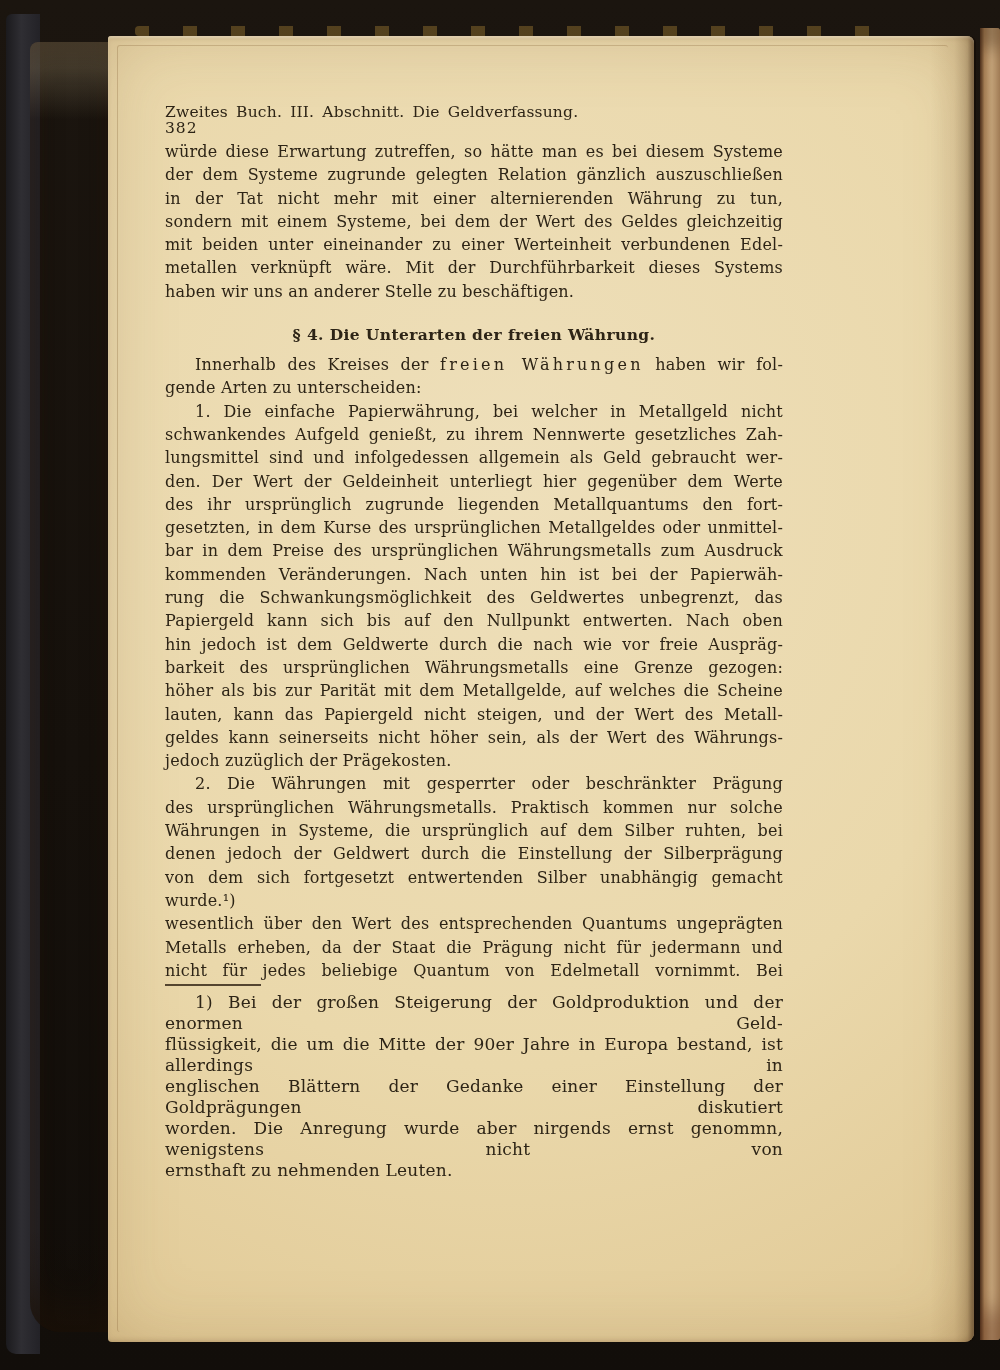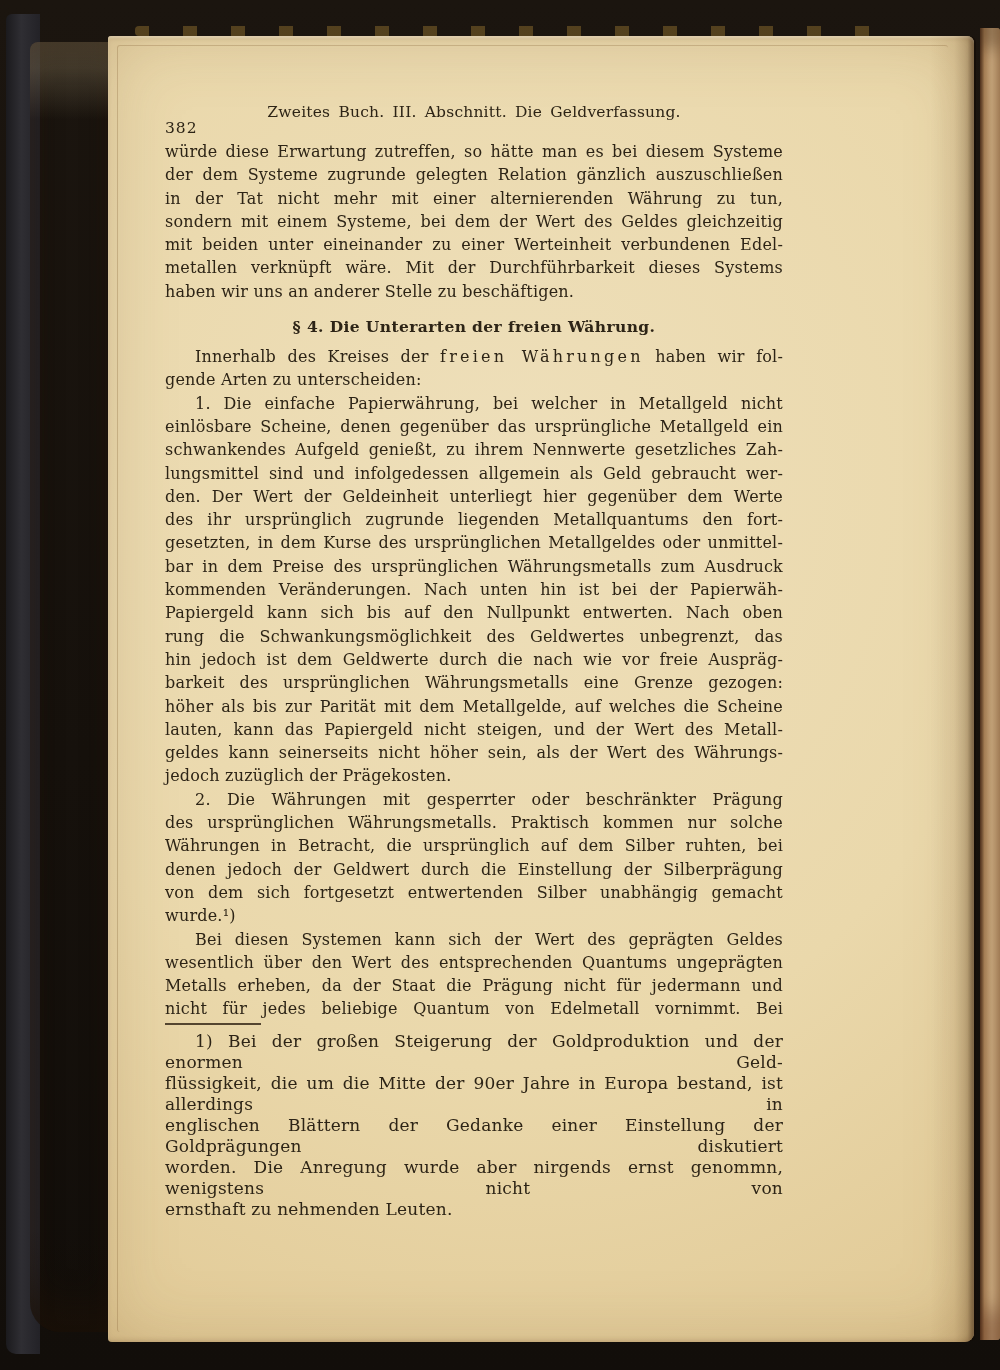--- a/index.html
+++ b/index.html
@@ -66,23 +66,23 @@
     background:linear-gradient(90deg, rgba(0,0,0,0) 0%, rgba(120,80,40,.10) 55%, rgba(90,58,26,.28) 85%, rgba(55,33,14,.5) 100%);
     border-radius:0 7px 9px 0;
   }
   
   .text-flow{
     position:absolute; left:165px; top:101px; width:618px;
     color:#2d2416; font-size:16px; line-height:23.3px; letter-spacing:.2px;
   }
   .running-head{ position:relative; height:22px; font-size:15.5px; word-spacing:3px; }
   .running-head .pagenum{ position:absolute; left:0; top:16px; letter-spacing:1px; }
-  .running-head .title{ display:block; text-align:center; }
+  .running-head .title{ display:block; }
   .section-heading{
-    margin-top:12px; margin-bottom:6px; height:24px;
+    margin-top:20px; margin-bottom:6px; height:24px;
     text-align:center; font-weight:bold; font-size:15.5px; letter-spacing:.4px;
   }
   .paragraph{ margin:0; }
   .paragraph.first{ margin-top:17px; }
   .line{ text-align:justify; text-align-last:justify; }
   .line.last{ text-align-last:left; }
   .line.indent{ text-indent:30px; }
   .seg-spaced{ letter-spacing:3.2px; }
   .footnote-rule{
     margin-top:2px; width:96px; height:0;
@@ -119,47 +119,45 @@
           <div class="line">metallen verknüpft wäre. Mit der Durchführbarkeit dieses Systems</div>
           <div class="line last">haben wir uns an anderer Stelle zu beschäftigen.</div>
         </div>
         <div class="section-heading">§ 4. Die Unterarten der freien Währung.</div>
         <div class="paragraph">
           <div class="line indent"><span>Innerhalb des Kreises der </span><span class="seg-spaced">freien Währungen</span><span> haben wir fol-</span></div>
           <div class="line last">gende Arten zu unterscheiden:</div>
         </div>
         <div class="paragraph">
           <div class="line indent">1. Die einfache Papierwährung, bei welcher in Metallgeld nicht</div>
-          <div class="line">einlösbare Scheine, denen gegenüber das ursprüngliche Metallgeld ein</div>
           <div class="line">schwankendes Aufgeld genießt, zu ihrem Nennwerte gesetzliches Zah-</div>
           <div class="line">lungsmittel sind und infolgedessen allgemein als Geld gebraucht wer-</div>
           <div class="line">den. Der Wert der Geldeinheit unterliegt hier gegenüber dem Werte</div>
           <div class="line">des ihr ursprünglich zugrunde liegenden Metallquantums den fort-</div>
           <div class="line">gesetzten, in dem Kurse des ursprünglichen Metallgeldes oder unmittel-</div>
           <div class="line">bar in dem Preise des ursprünglichen Währungsmetalls zum Ausdruck</div>
           <div class="line">kommenden Veränderungen. Nach unten hin ist bei der Papierwäh-</div>
+          <div class="line">rung die Schwankungsmöglichkeit des Geldwertes unbegrenzt, das</div>
           <div class="line">Papiergeld kann sich bis auf den Nullpunkt entwerten. Nach oben</div>
-          <div class="line">rung die Schwankungsmöglichkeit des Geldwertes unbegrenzt, das</div>
           <div class="line">hin jedoch ist dem Geldwerte durch die nach wie vor freie Auspräg-</div>
           <div class="line">barkeit des ursprünglichen Währungsmetalls eine Grenze gezogen:</div>
           <div class="line">höher als bis zur Parität mit dem Metallgelde, auf welches die Scheine</div>
           <div class="line">lauten, kann das Papiergeld nicht steigen, und der Wert des Metall-</div>
           <div class="line">geldes kann seinerseits nicht höher sein, als der Wert des Währungs-</div>
           <div class="line last">jedoch zuzüglich der Prägekosten.</div>
         </div>
         <div class="paragraph">
           <div class="line indent">2. Die Währungen mit gesperrter oder beschränkter Prägung</div>
           <div class="line">des ursprünglichen Währungsmetalls. Praktisch kommen nur solche</div>
-          <div class="line">Währungen in Betracht, die ursprünglich auf dem Silber ruhten, bei</div>
+          <div class="line">Währungen in Systeme, die ursprünglich auf dem Silber ruhten, bei</div>
           <div class="line">denen jedoch der Geldwert durch die Einstellung der Silberprägung</div>
           <div class="line">von dem sich fortgesetzt entwertenden Silber unabhängig gemacht</div>
           <div class="line last">wurde.¹)</div>
         </div>
         <div class="paragraph">
-          <div class="line indent">Bei diesen Systemen kann sich der Wert des geprägten Geldes</div>
           <div class="line">wesentlich über den Wert des entsprechenden Quantums ungeprägten</div>
           <div class="line">Metalls erheben, da der Staat die Prägung nicht für jedermann und</div>
           <div class="line">nicht für jedes beliebige Quantum von Edelmetall vornimmt. Bei</div>
         </div>
         <div class="footnote-rule"></div>
         <div class="footnote">
           <div class="line indent">1) Bei der großen Steigerung der Goldproduktion und der enormen Geld-</div>
           <div class="line">flüssigkeit, die um die Mitte der 90er Jahre in Europa bestand, ist allerdings in</div>
           <div class="line">englischen Blättern der Gedanke einer Einstellung der Goldprägungen diskutiert</div>
           <div class="line">worden. Die Anregung wurde aber nirgends ernst genommn, wenigstens nicht von</div>

